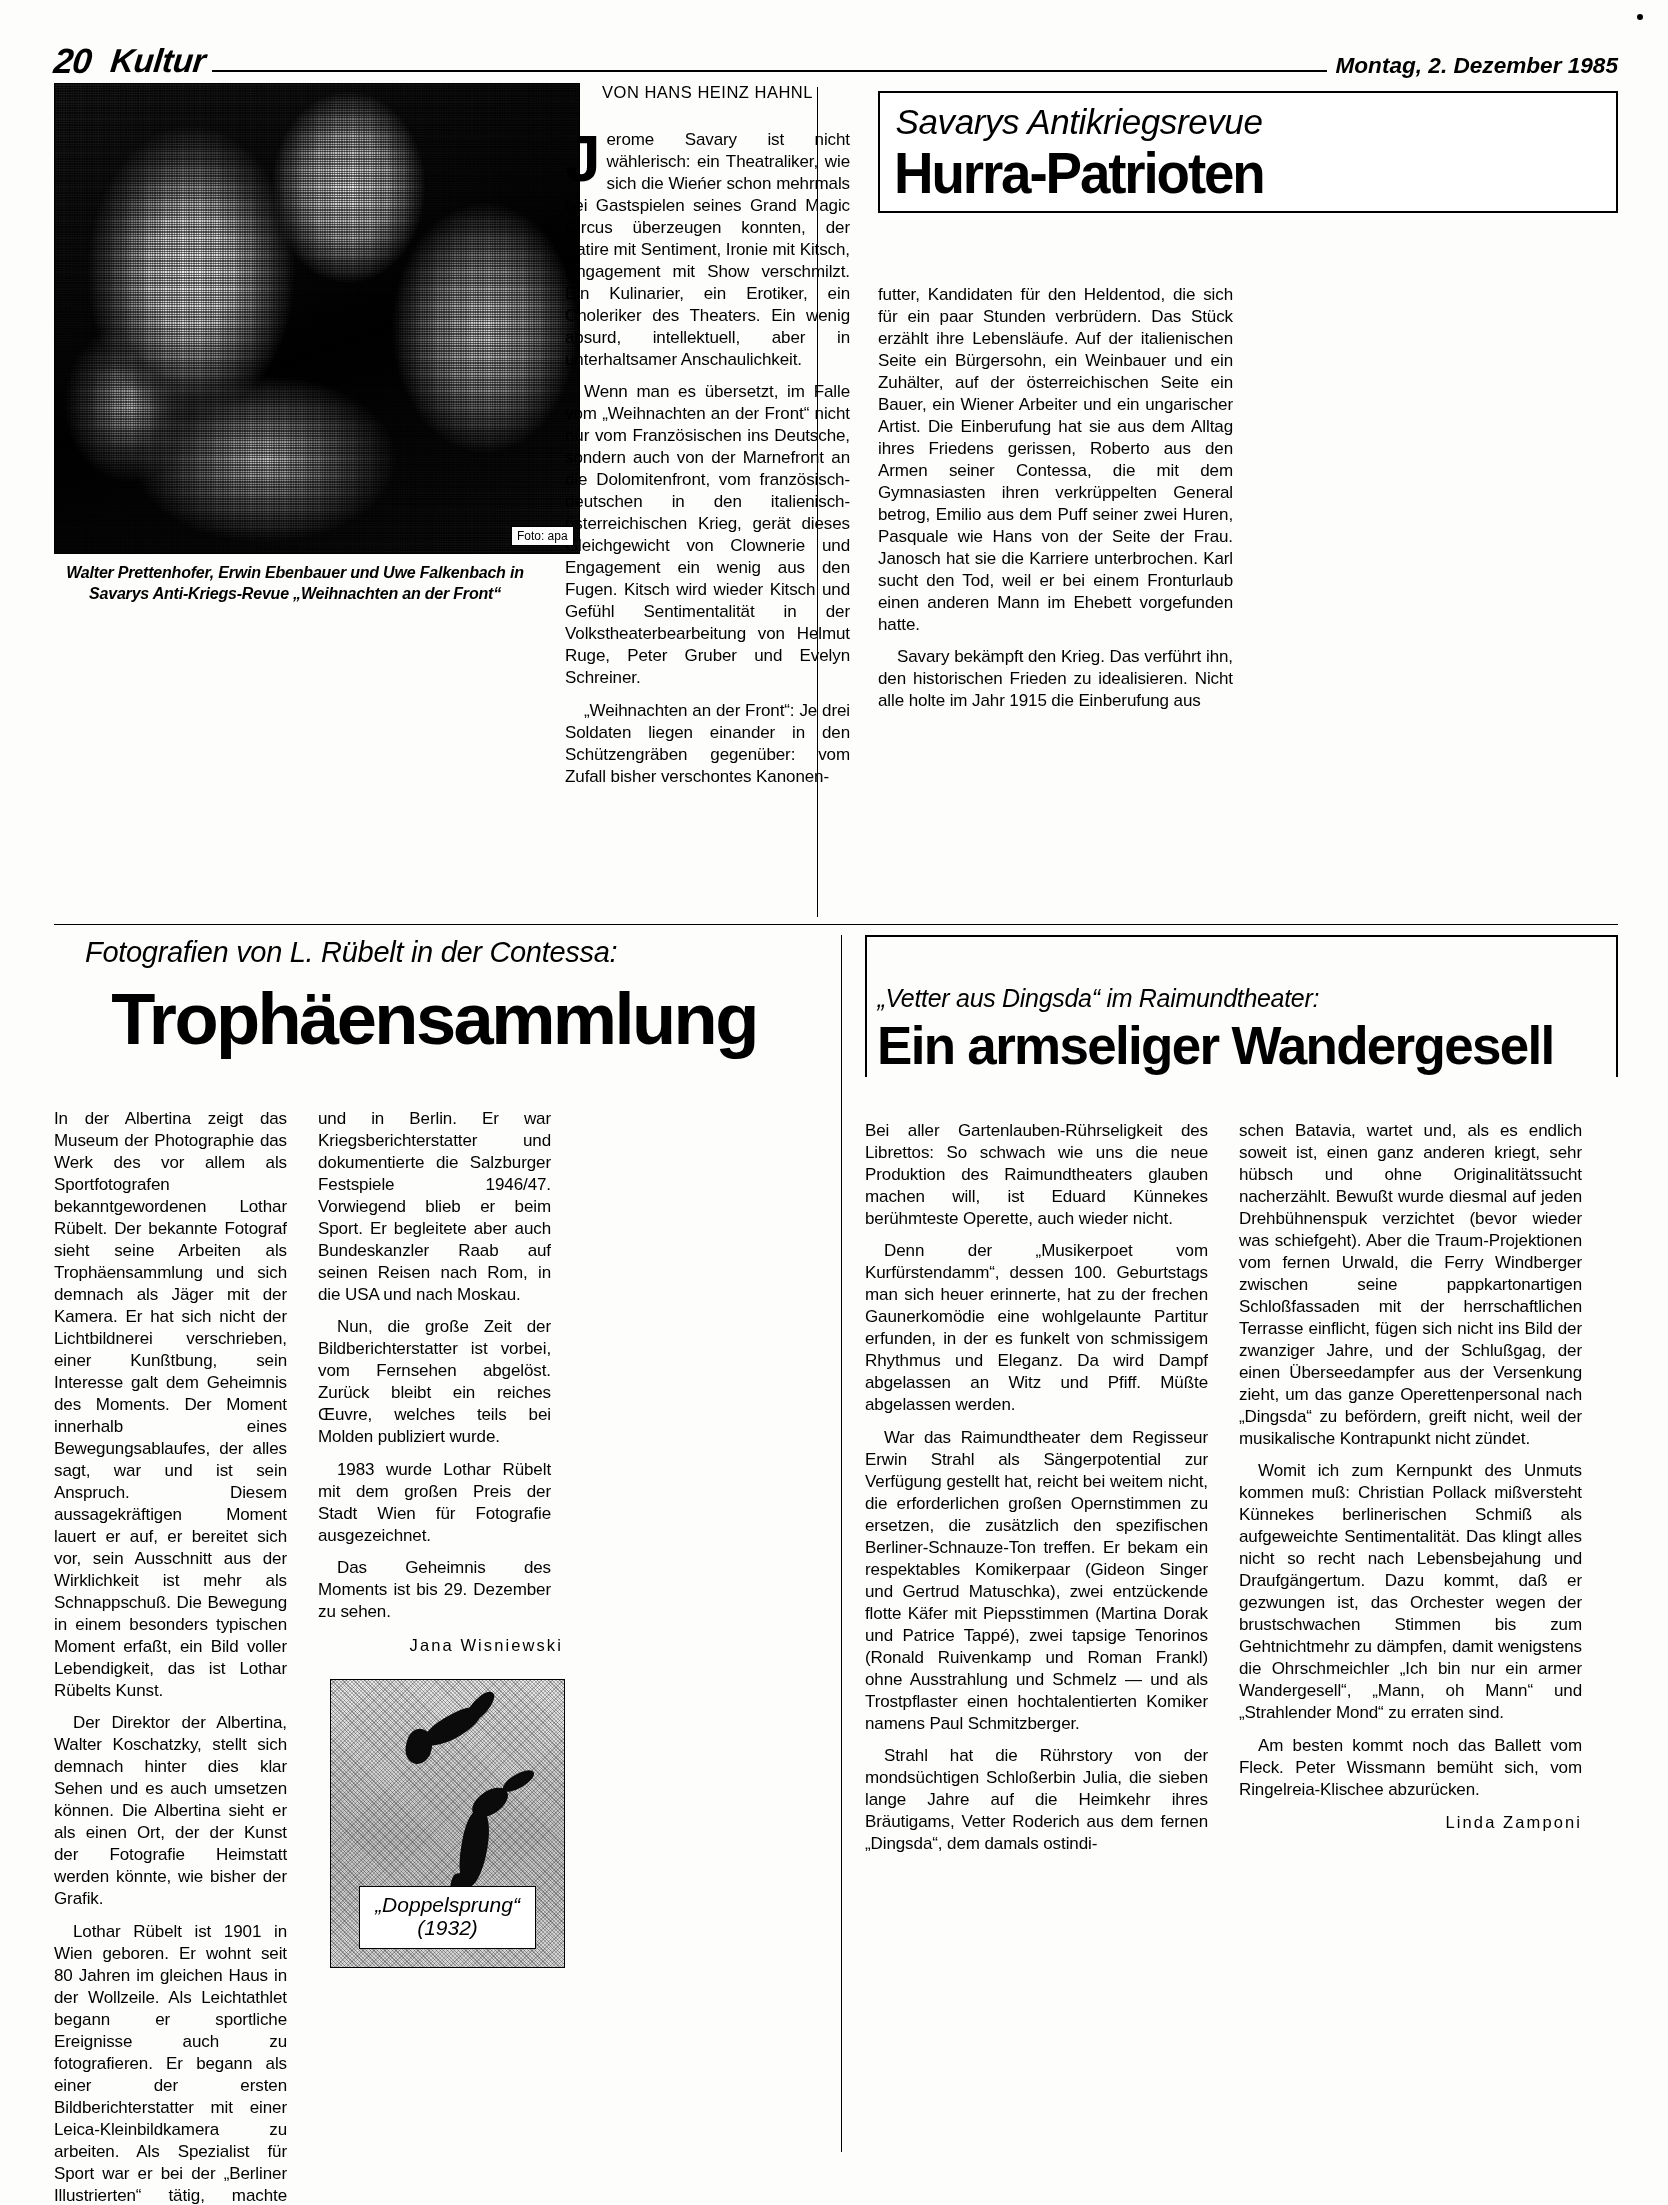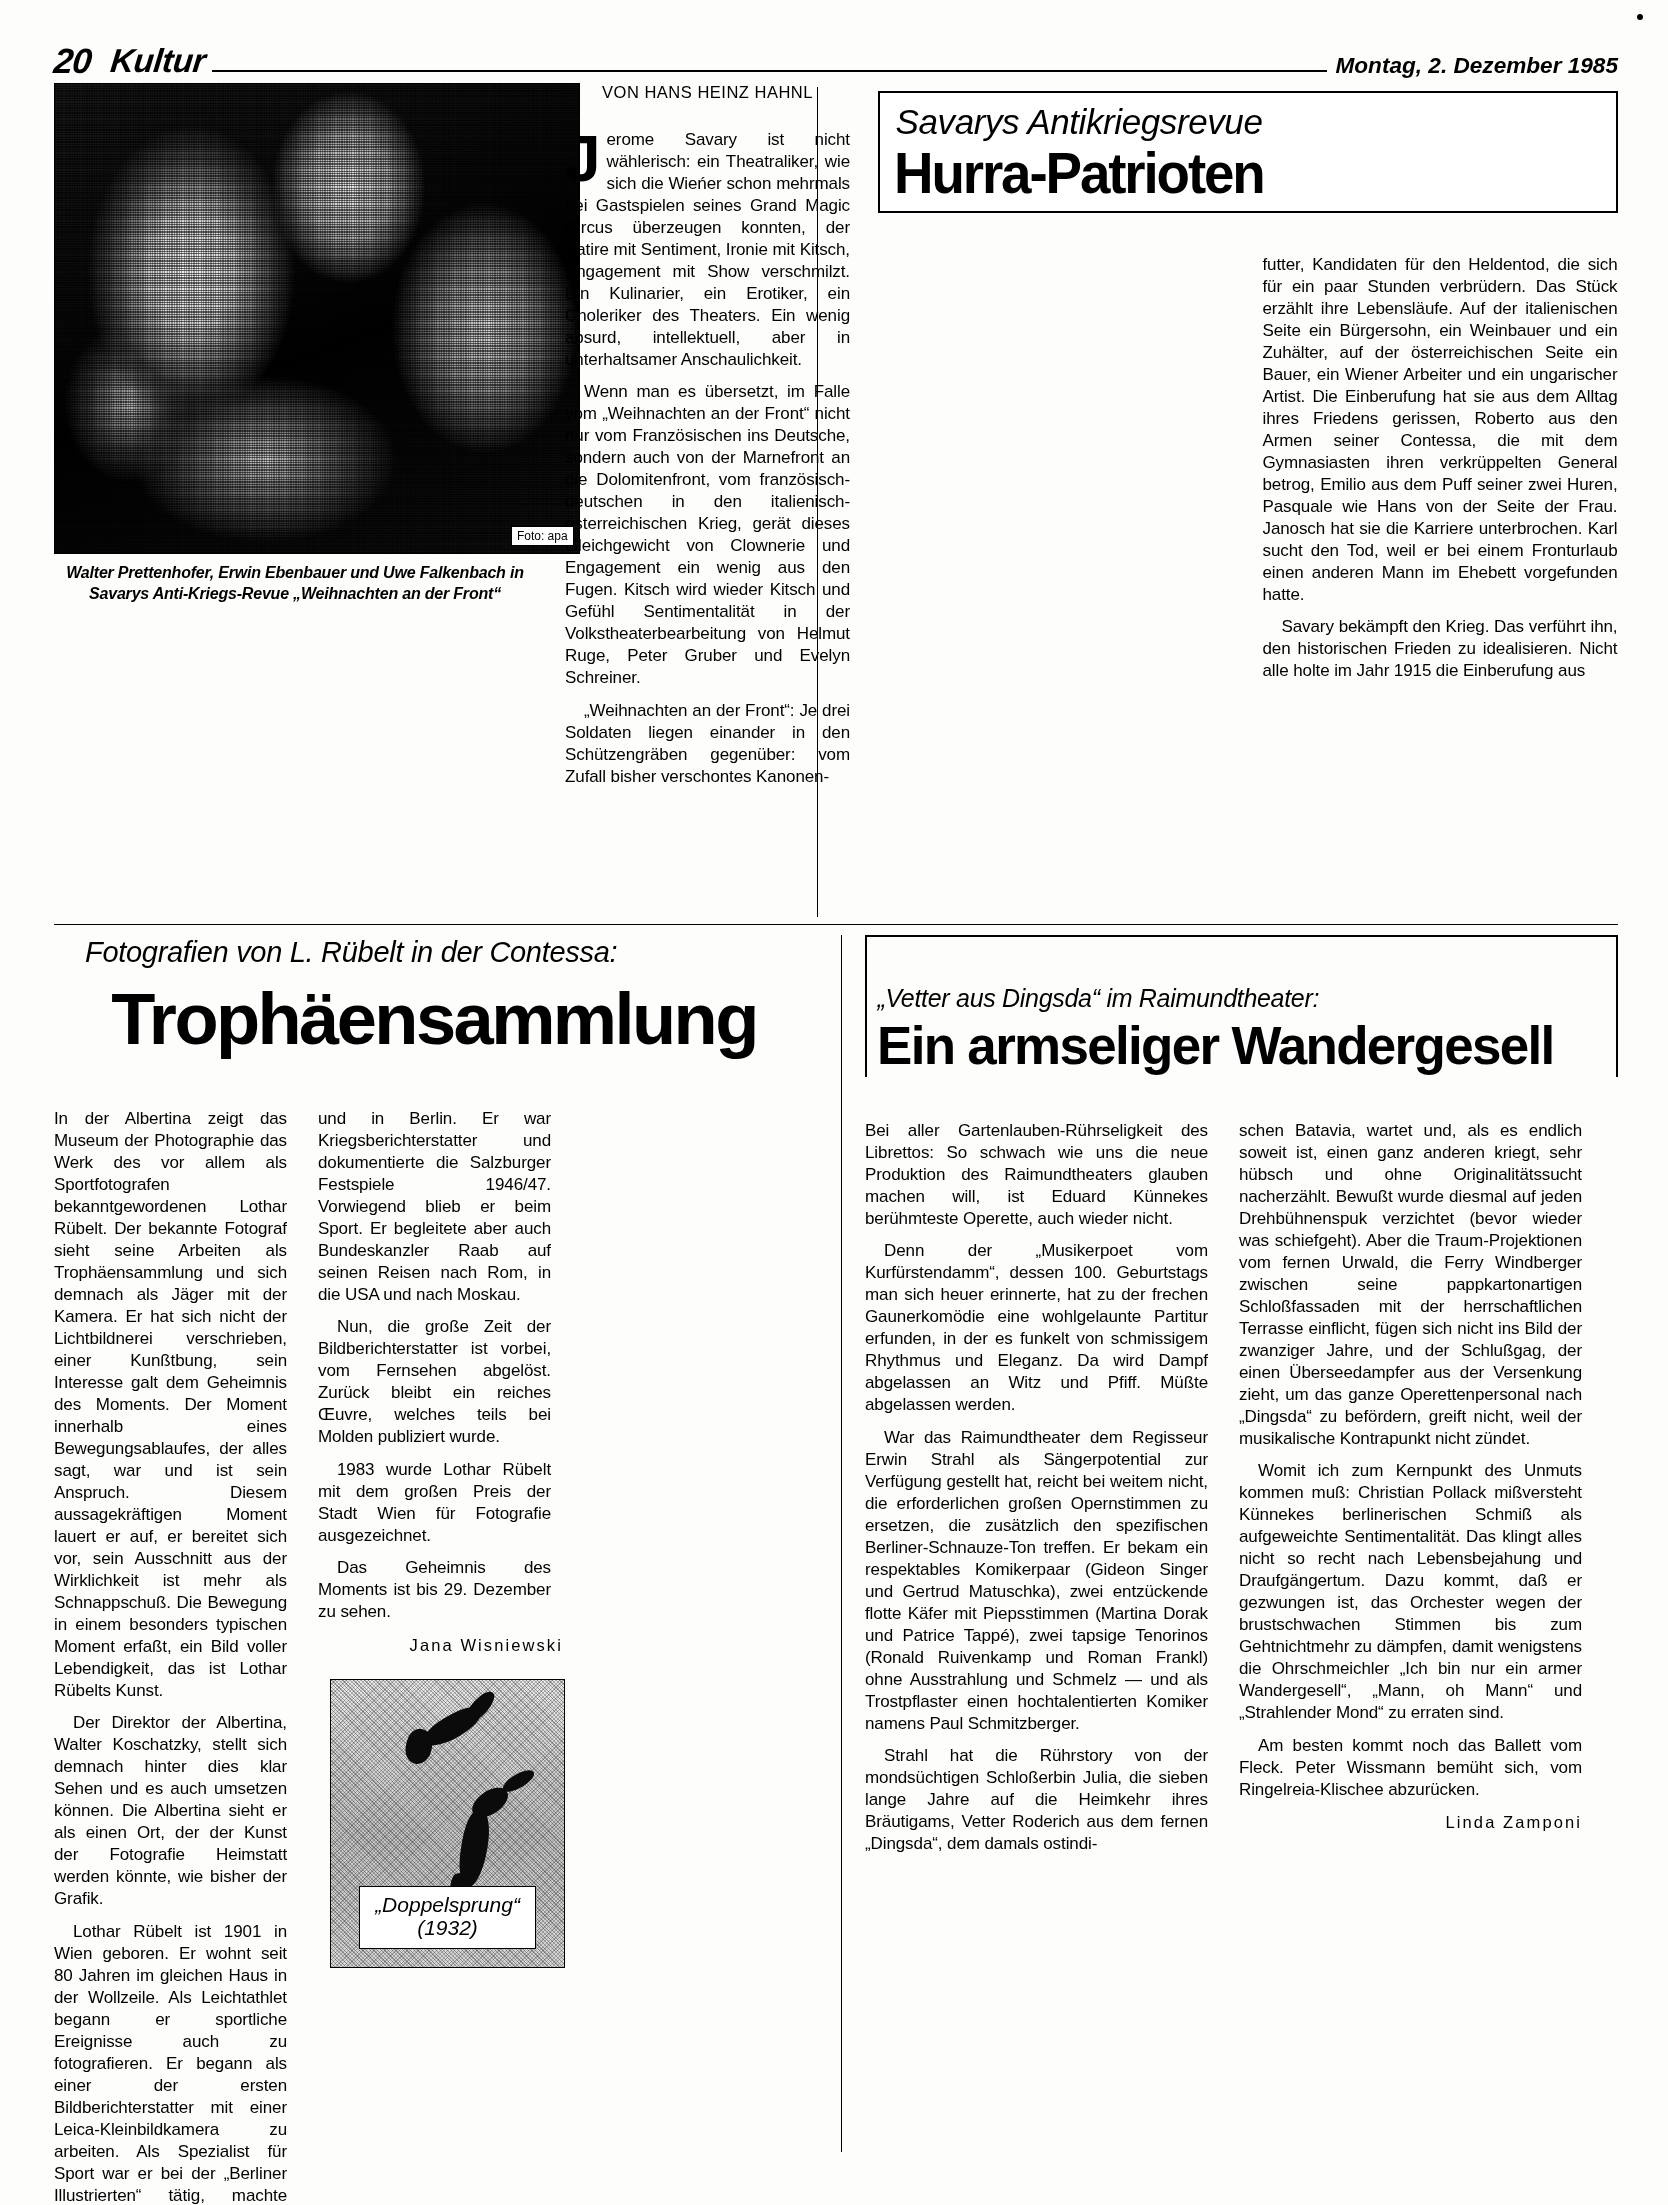--- a/index.html
+++ b/index.html
@@ -231,20 +231,21 @@
     line-height: 61px;
     letter-spacing: -2.2px;
     white-space: nowrap;
     transform: scaleX(0.96);
     transform-origin: left center;
   }
   .two-col-under-banner {
     display: flex;
     gap: 29.5px;
     margin-top: 14px;
+    flex-direction: column;
   }
   .two-col-under-banner .body-col {
     width: 355px;
   }
   .col-narrow-left { width: 355px; }
 
   
   .mid-divider {
     position: absolute;
     left: 54px;

